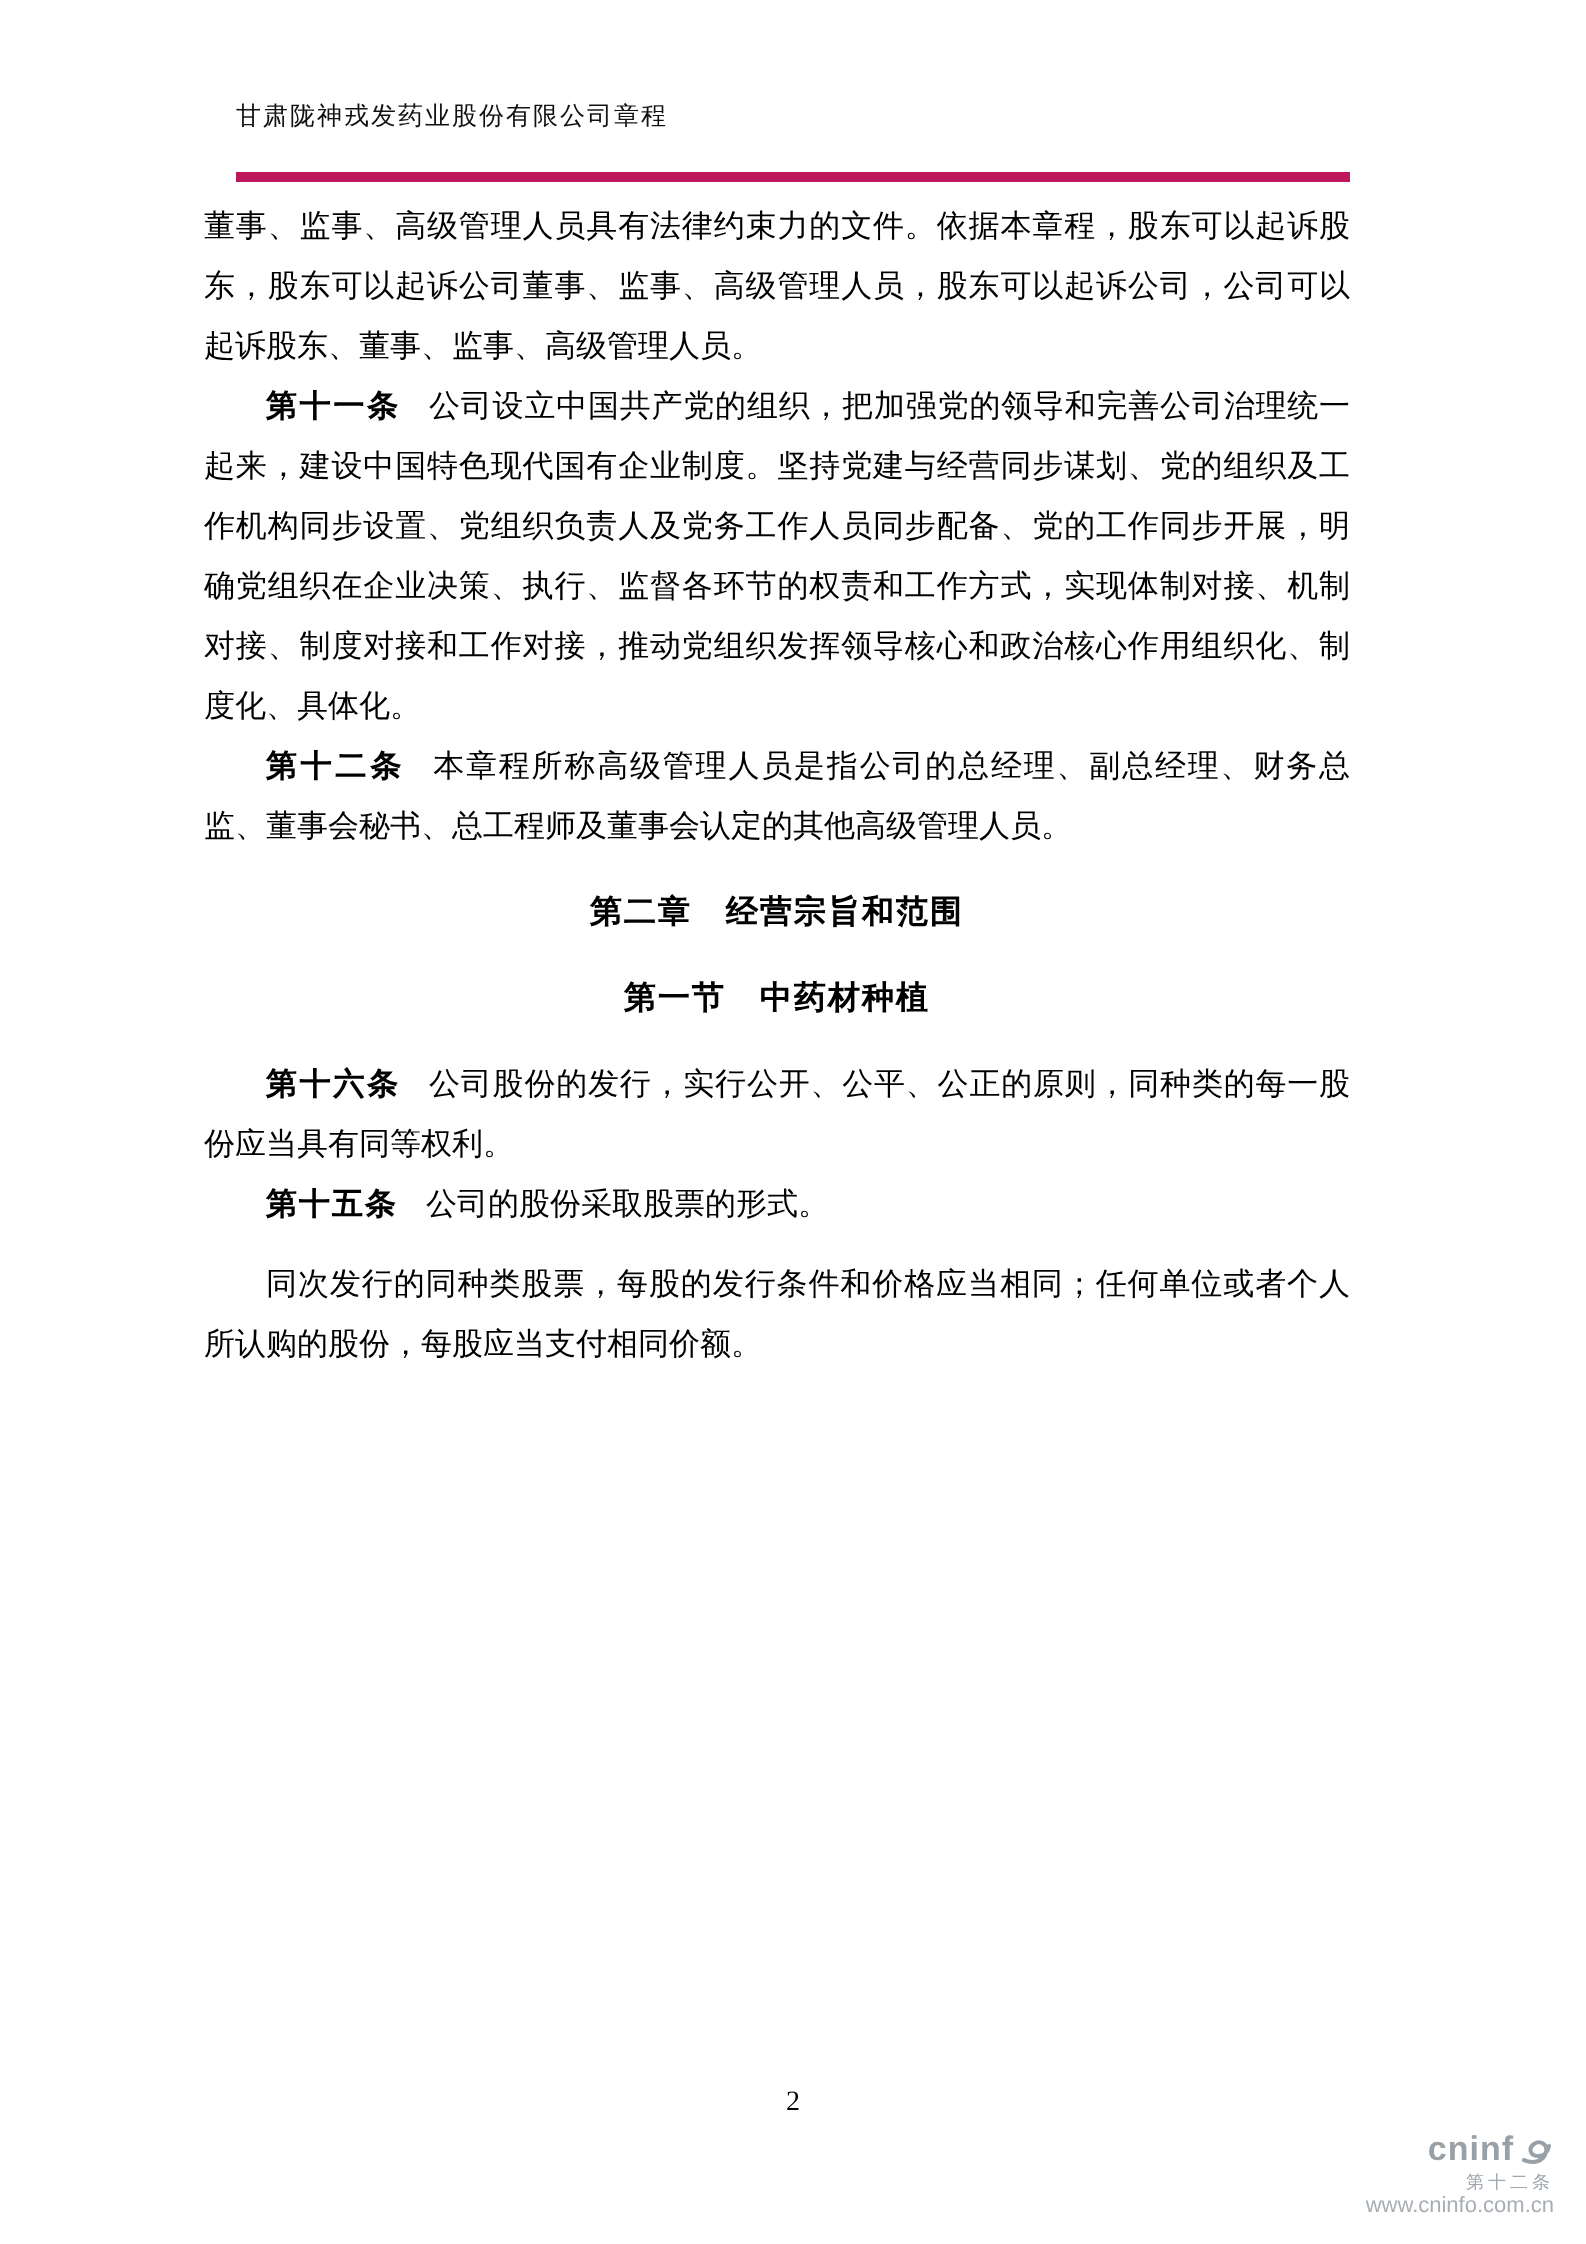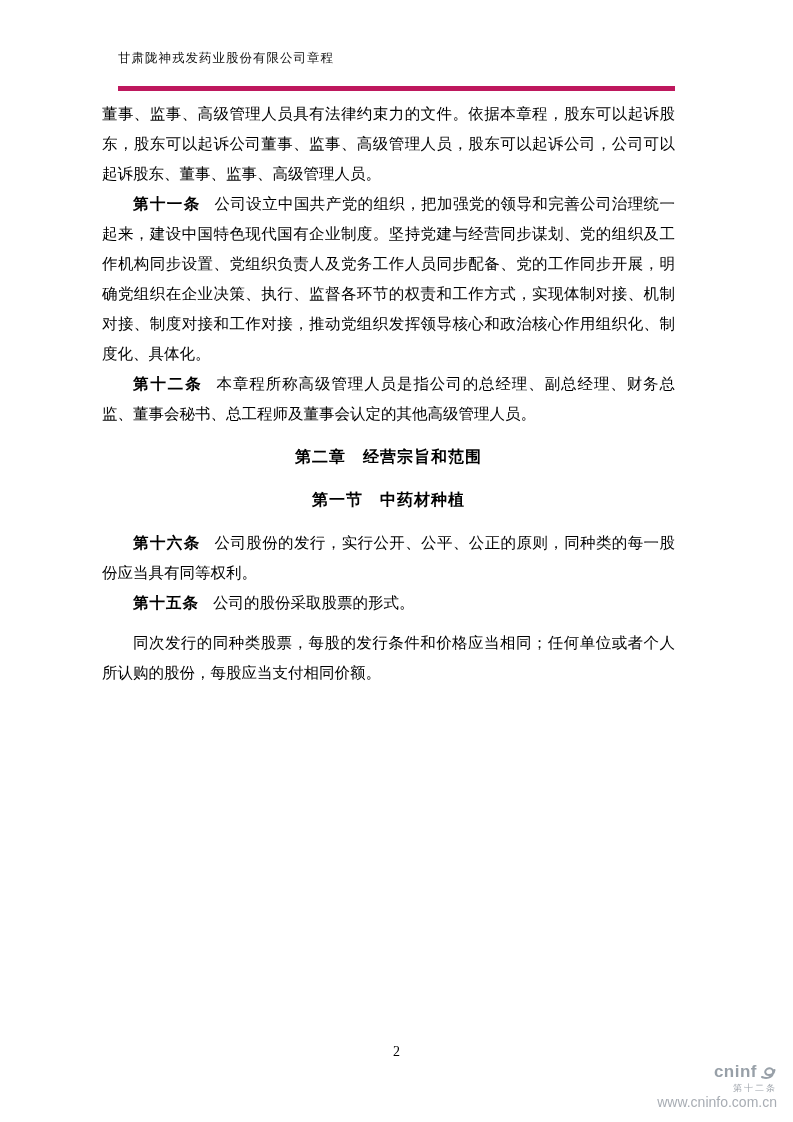--- a/index.html
+++ b/index.html
@@ -85,21 +85,21 @@
     color: #98a0a8;
   }
   .logo-swoosh { display: inline-block; }
   .logo-line1 {
     font-size: 9px;
     letter-spacing: 2px;
     color: #a0a6ad;
     margin-top: 1px;
   }
   .logo-line2 {
-    font-size: 14px;
+    font-size: 11px;
     color: #a8adb4;
     margin-top: 1px;
   }
 </style>
 </head>
 <body>
 
 <div class="page">
 
   <div class="header">

